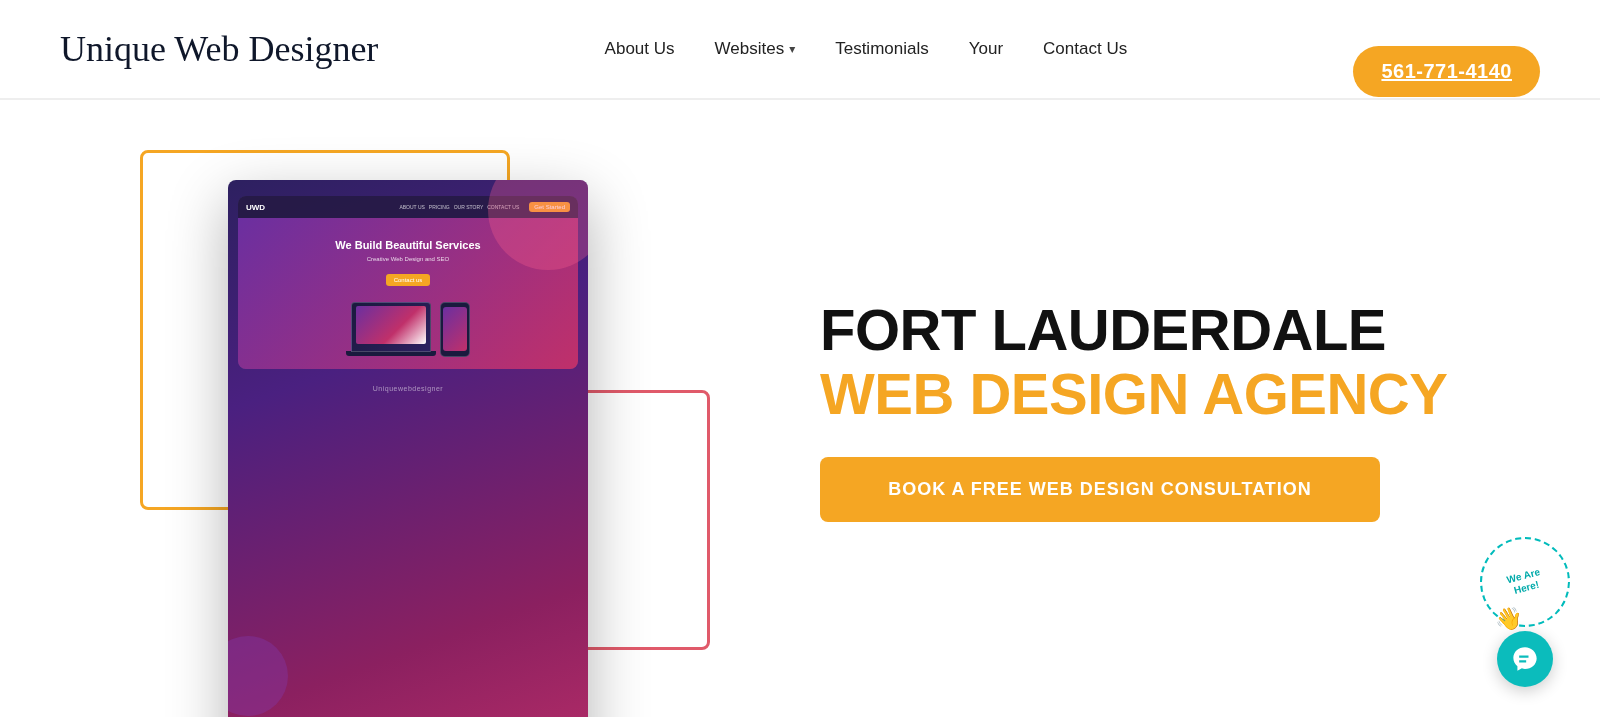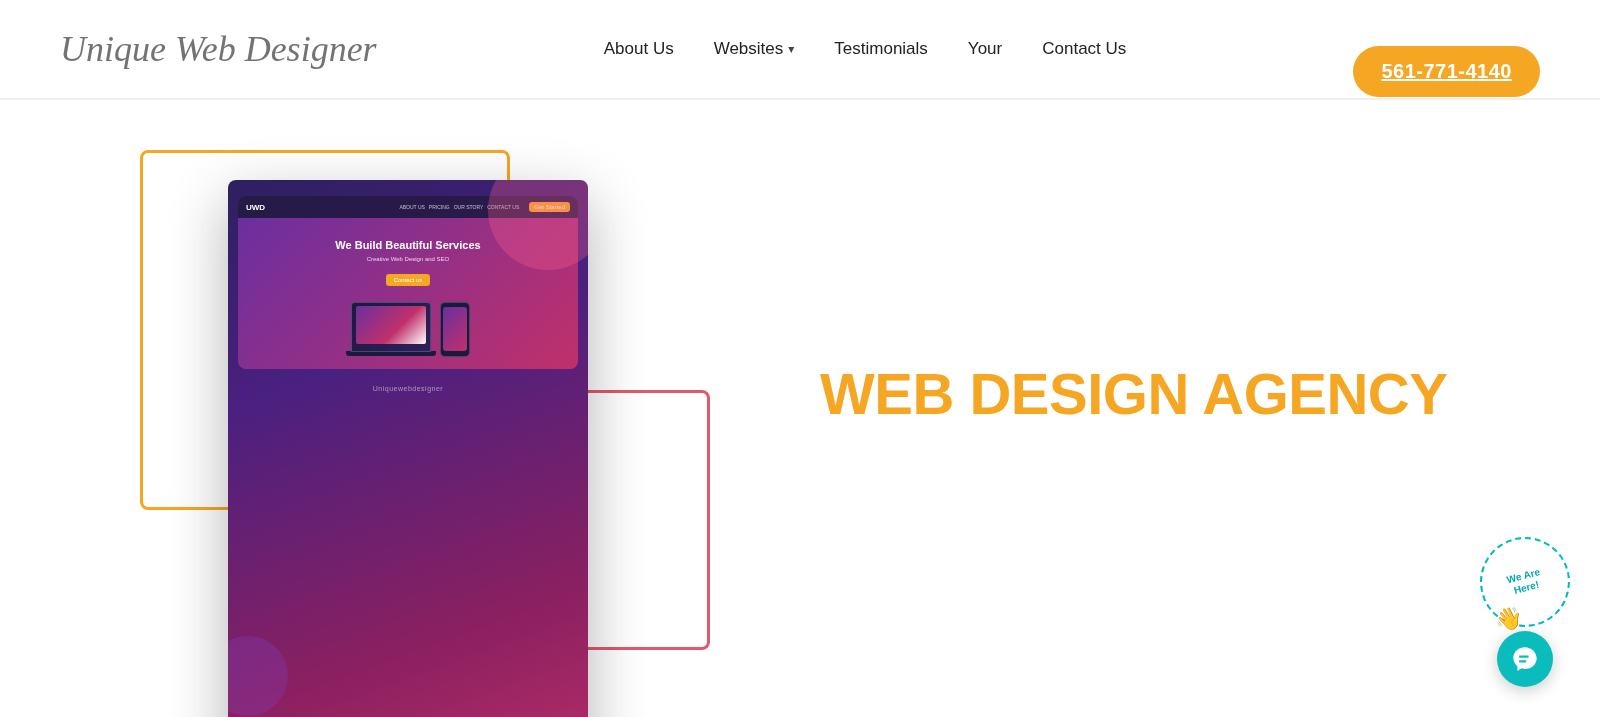--- a/index.html
+++ b/index.html
@@ -18,22 +18,21 @@
       justify-content: space-between;
       padding: 0 60px;
       height: 100px;
       border-bottom: 2px solid #eee;
       background: #fff;
     }
 
     .logo {
       font-family: 'Georgia', cursive;
       font-size: 36px;
-      font-style: italic;
-      color: #737373;
+      color: #0f172a;
       font-weight: 400;
       white-space: nowrap;
     }
 
     nav {
       display: flex;
       align-items: center;
       gap: 40px;
     }
 
@@ -439,21 +438,23 @@
         </div>
       </div>
 
       <div class="device-footer">Uniquewebdesigner</div>
     </div>
 
     <div class="red-rect"></div>
   </div>
 
   <div class="hero-content">
+    <div class="hero-title-line1">FORT LAUDERDALE</div>
     <div class="hero-title-line2">WEB DESIGN AGENCY</div>
+    <button class="cta-button">BOOK A FREE WEB DESIGN CONSULTATION</button>
   </div>
 </section>
 
 <div class="chat-widget">
   <div class="we-are-here">
     <div class="we-are-here-circle">
       <span class="we-are-here-text">We Are<br>Here!</span>
     </div>
     <span class="hand-emoji">👋</span>
   </div>

